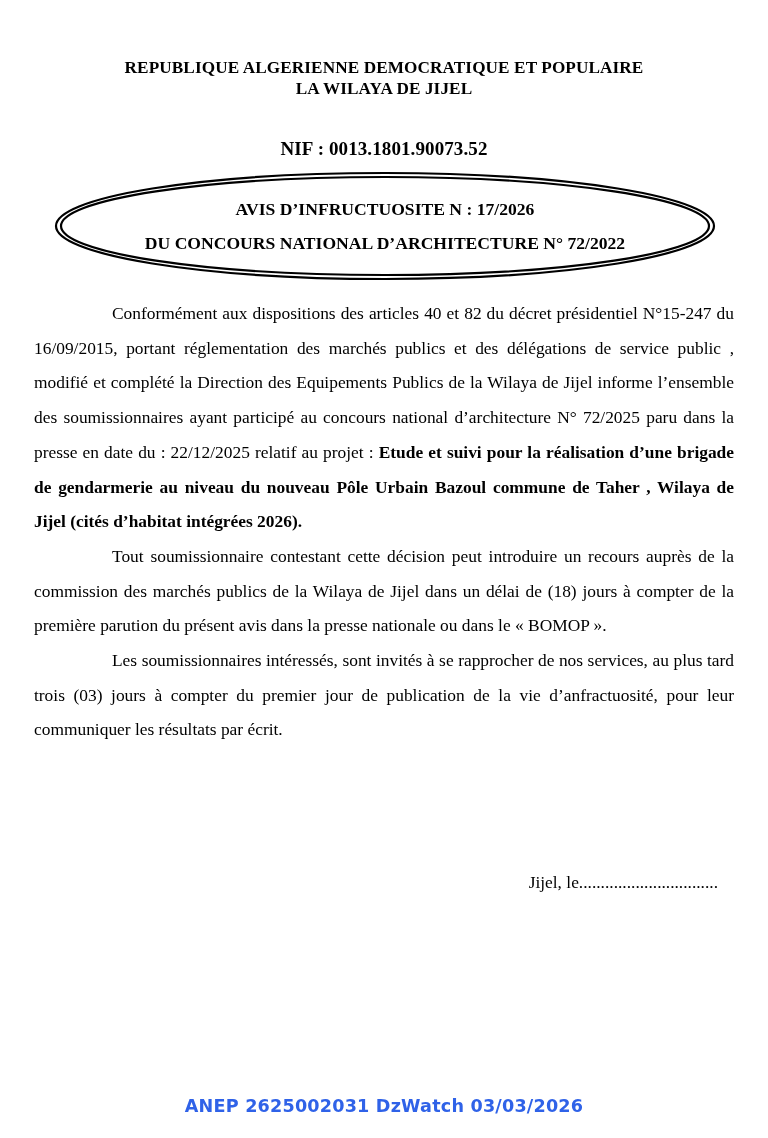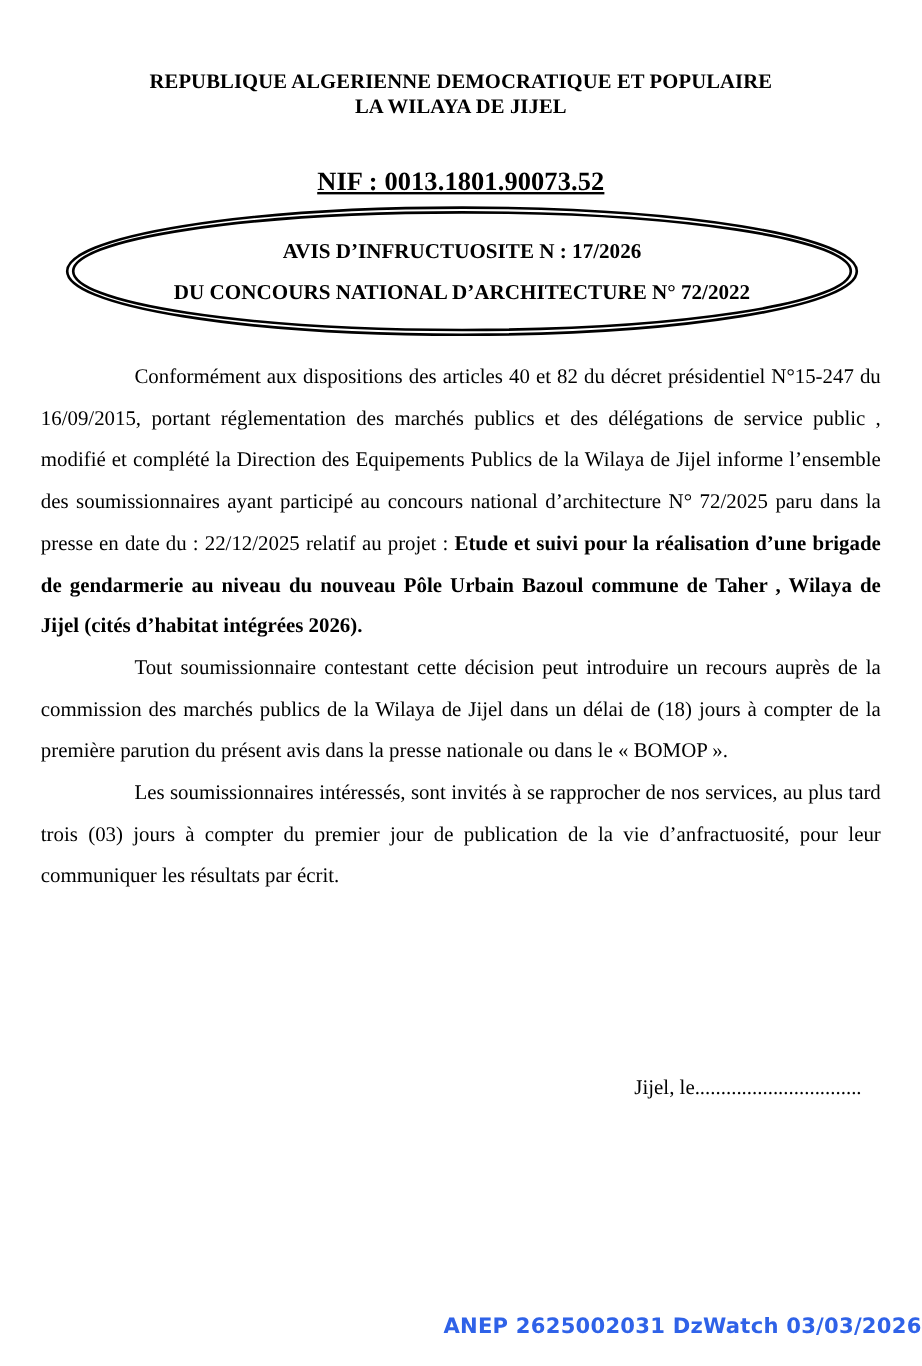--- a/index.html
+++ b/index.html
@@ -37,23 +37,22 @@
     line-height: 20.5px;
     white-space: nowrap;
   }
   .nif-line {
     position: absolute;
     top: 138px;
     left: 0;
     width: 768px;
     text-align: center;
     font-weight: bold;
-    font-size: 22px;
+    font-size: 19px;
     letter-spacing: 0.1px;
-    text-decoration: underline;
   }
 
   
   .oval-wrap {
     position: absolute;
     top: 170px;
     left: 52px;
     width: 666px;
     height: 112px;
   }
@@ -100,36 +99,36 @@
     text-indent: 78px;
     hyphens: none;
   }
   p.para b {
     font-weight: bold;
   }
 
   
   .signature {
     position: absolute;
-    top: 896px;
+    top: 872px;
     left: 34px;
     width: 700px;
     text-align: right;
     padding-right: 16px;
     font-size: 17.4px;
     box-sizing: border-box;
   }
 
   
   .footer {
     position: absolute;
     bottom: 22px;
     left: 0;
     width: 768px;
-    text-align: right;
+    text-align: center;
     font-family: "DejaVu Sans", "Liberation Sans", sans-serif;
     font-weight: bold;
     font-size: 17.6px;
     letter-spacing: 0.2px;
   }
 </style>
 </head>
 <body>
 
 <div class="page">

